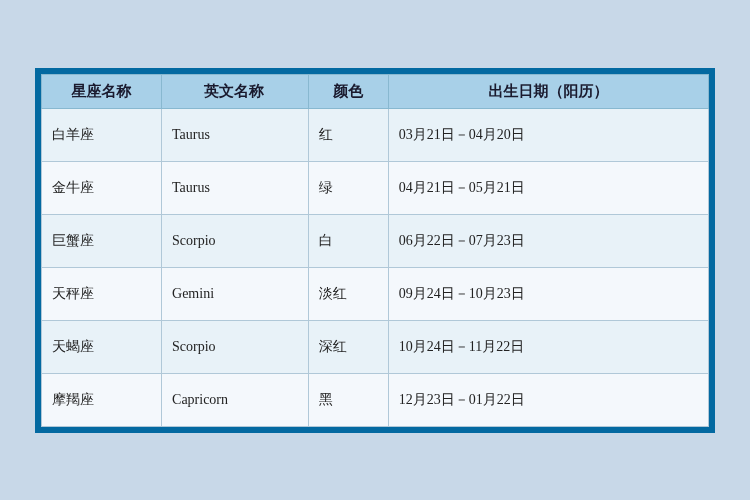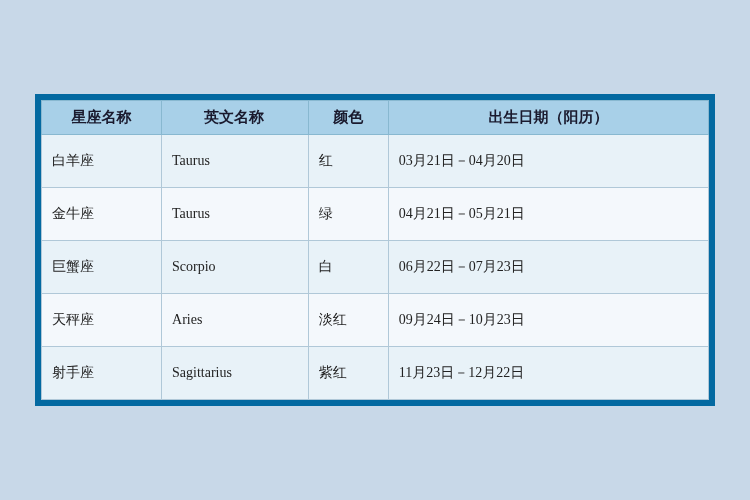--- a/index.html
+++ b/index.html
@@ -88,25 +88,31 @@
           <td>04月21日－05月21日</td>
         </tr>
         <tr>
           <td>巨蟹座</td>
           <td>Scorpio</td>
           <td>白</td>
           <td>06月22日－07月23日</td>
         </tr>
         <tr>
           <td>天秤座</td>
-          <td>Aries</td>
+          <td>Gemini</td>
           <td>淡红</td>
           <td>09月24日－10月23日</td>
         </tr>
         <tr>
-          <td>射手座</td>
-          <td>Sagittarius</td>
-          <td>紫红</td>
-          <td>11月23日－12月22日</td>
+          <td>天蝎座</td>
+          <td>Scorpio</td>
+          <td>深红</td>
+          <td>10月24日－11月22日</td>
+        </tr>
+        <tr>
+          <td>摩羯座</td>
+          <td>Capricorn</td>
+          <td>黑</td>
+          <td>12月23日－01月22日</td>
         </tr>
       </tbody>
   </table>
 </div>
 
 </body></html>

